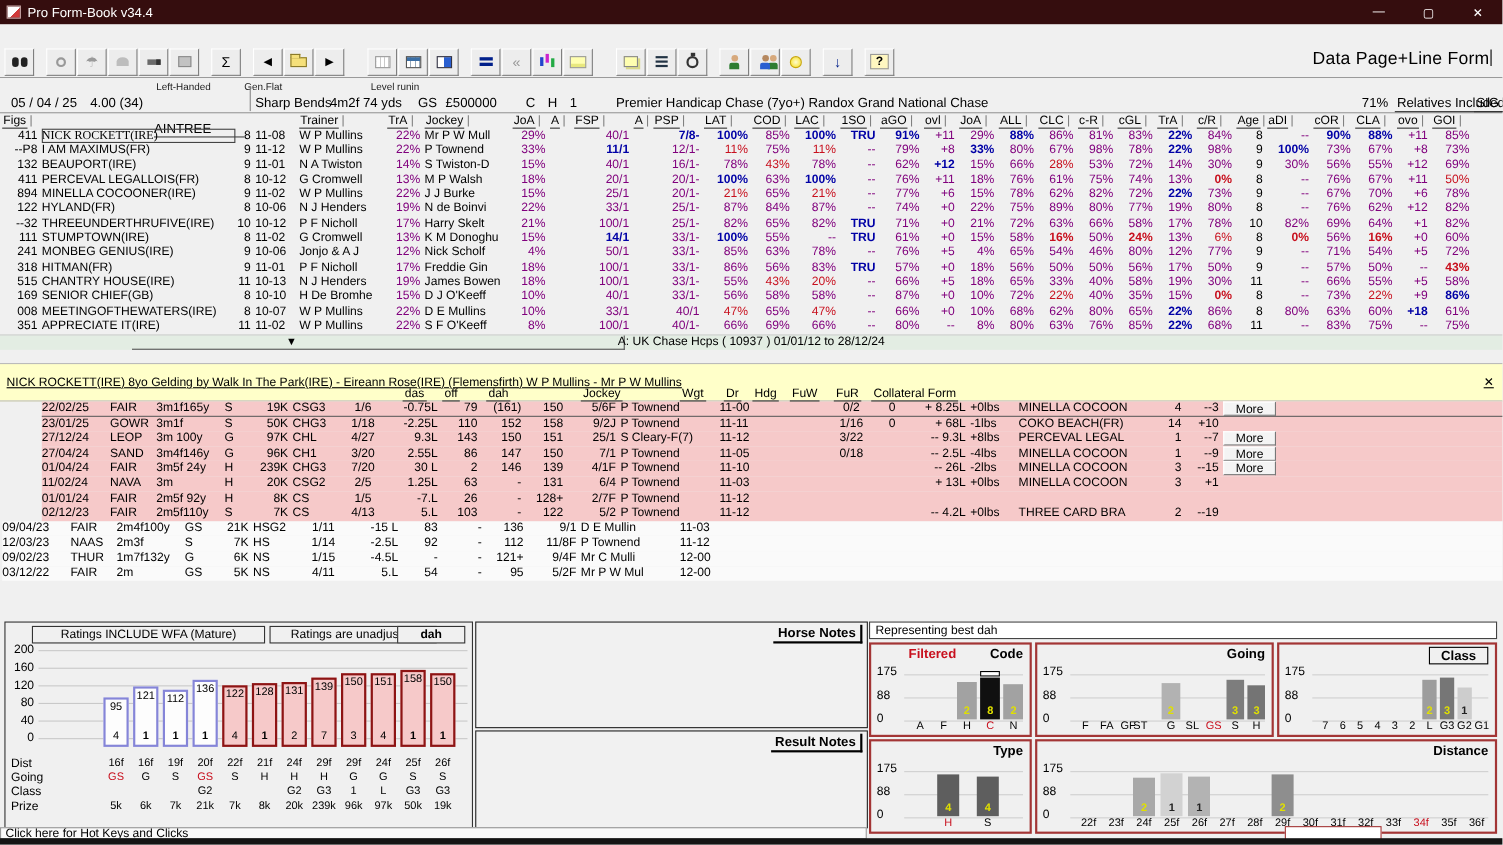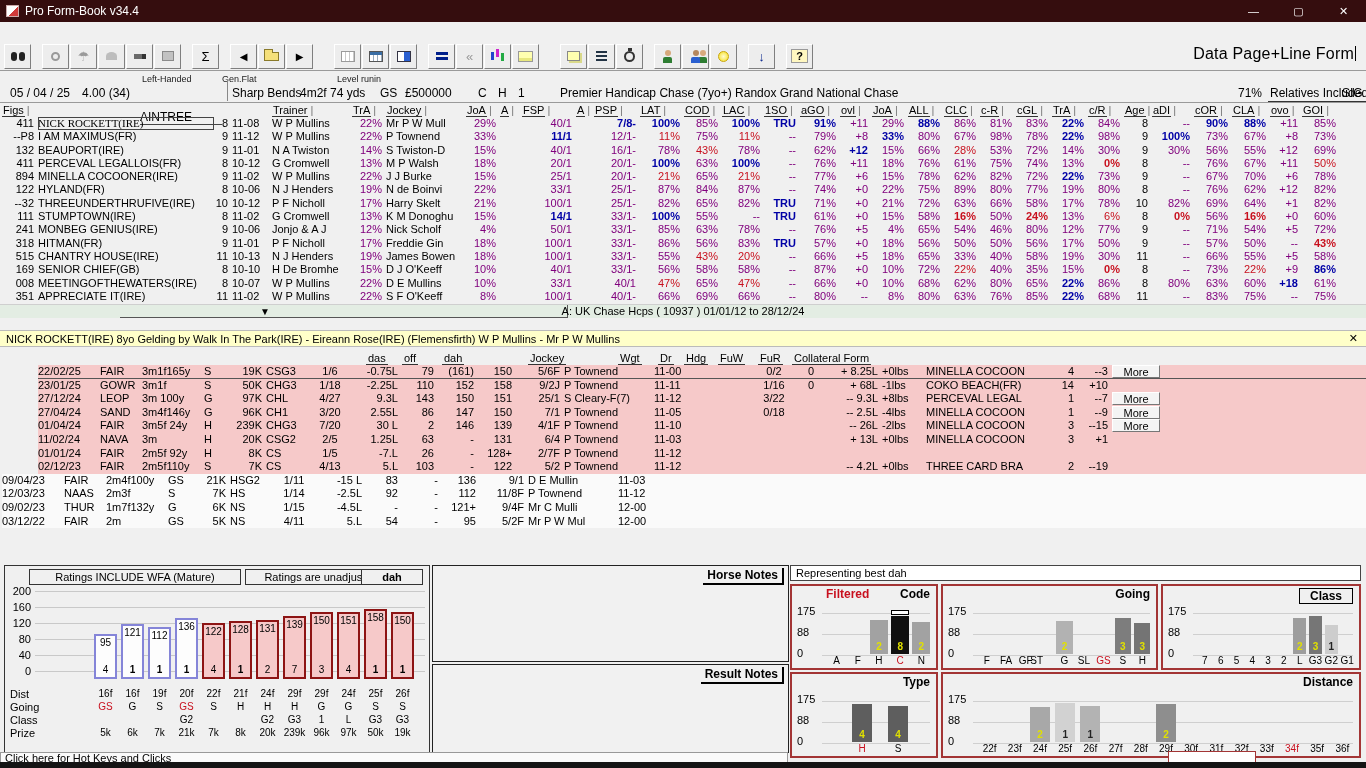--- a/index.html
+++ b/index.html
@@ -83,22 +83,22 @@
   .focusbox { outline:1px solid #444; outline-offset:-1px;font-family:Liberation Serif, serif; }
 
   
   .band { left:0; width:1366px; background:#e3ede3; font-size:11px; }
   #band1 { top:304px; height:14px; border-top:1px solid #cfcfcf; }
   #dropline { position:absolute; left:120px; top:0px; width:448px; height:13px; border-bottom:1px solid #555; border-right:1px solid #555; }
   #droparrow { position:absolute; left:140px; top:1px; font-size:10px; color:#000; }
   .centertext { position:absolute; left:0; width:1366px; text-align:center; }
   #band2 { top:334px; height:12px;text-decoration:underline; }
   
-  #horsebar { left:0; top:330px; width:1366px; height:17px; background:#ffffc9;
-    border-top:1px solid #bbb; border-bottom:1px solid #bbb; display:flex; align-items:center; padding-left:6px; }
+  #horsebar { left:0; top:330px; width:1366px; height:35px; background:#ffffc9;
+    border-top:1px solid #bbb; border-bottom:1px solid #bbb; display:flex; align-items:center; padding-left:6px;text-decoration:underline; }
   #horsebar-close { margin-left:auto; margin-right:8px; font-size:11px; }
 
   
   #ft { left:2px; top:350px; width:1364px; }
   .fgrid { display:grid; grid-template-columns:62px 42px 62px 26px 36px 44px 40px 52px 36px 40px 38px 48px
     90px 40px 26px 34px 40px 34px 54px 44px 126px 26px 34px 48px; }
   .fh { height:15px; align-items:end; }
   .fh > div { font-size:11px; }
   .fh .hl { border-bottom:1px solid #333; padding:0 2px; }
   .frow { height:13.6px; }

